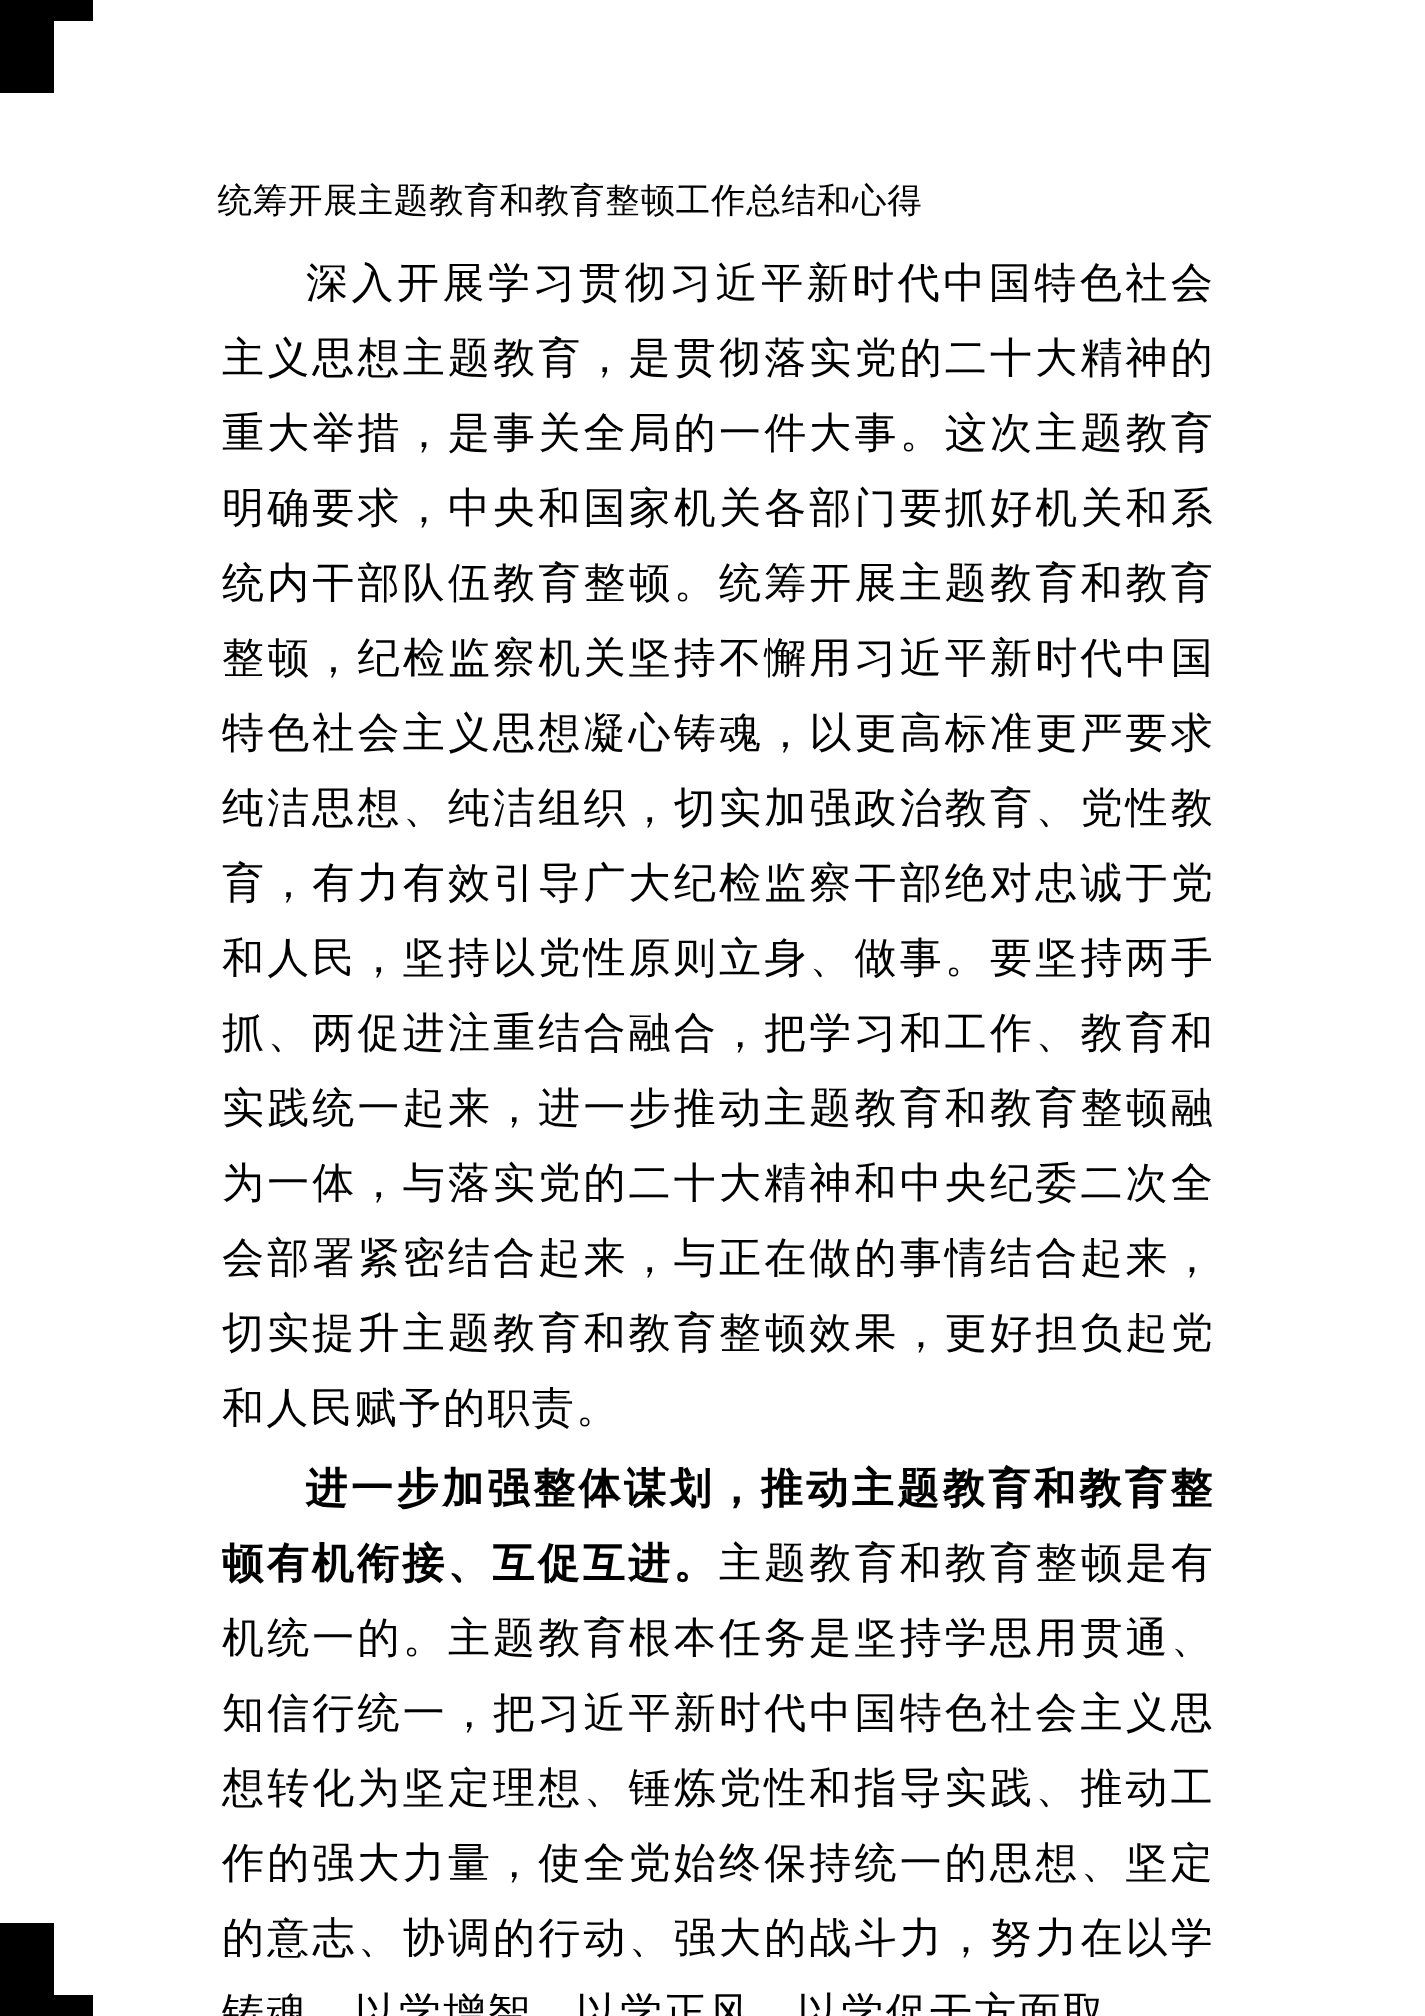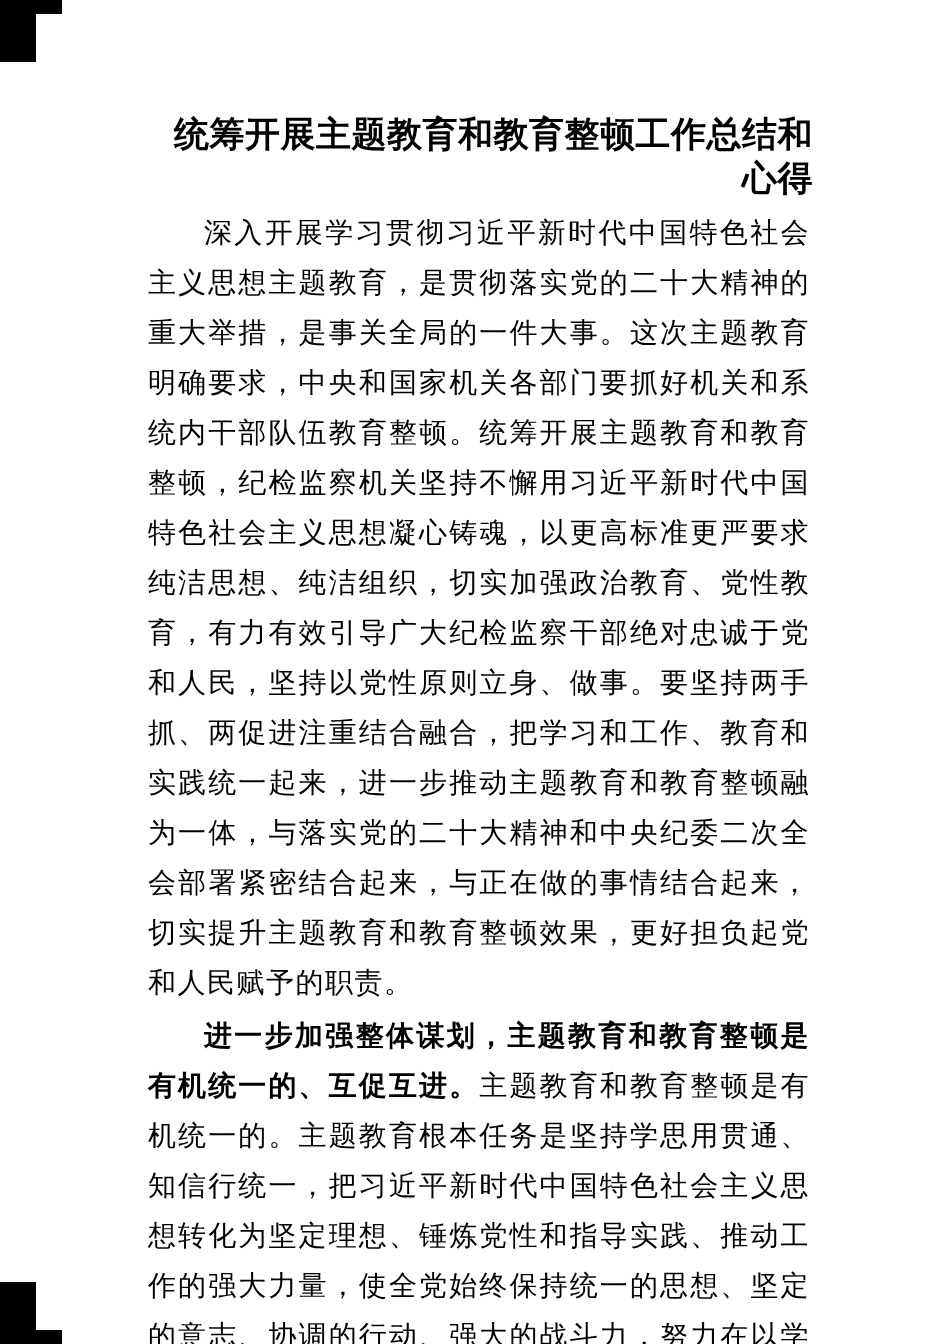--- a/index.html
+++ b/index.html
@@ -51,23 +51,23 @@
     background: #000000;
   }
   .content {
     position: absolute;
     left: 145px;
     top: 112px;
     width: 668px;
   }
   .doc-title {
     margin: 0 0 8px 0;
-    font-size: 35px;
-    font-weight: bold;
-    text-align: right;
+    font-size: 23px;
+    font-weight: normal;
+    text-align: left;
     line-height: 44px;
     letter-spacing: 0.5px;
   }
   .doc-paragraph {
     margin: 3px;
     font-size: 28px;
     line-height: 50px;
     text-align: justify;
     text-justify: inter-character;
     text-indent: 2em;
@@ -85,17 +85,17 @@
 
   <div class="corner-mark top-left"></div>
   <div class="corner-mark bottom-left"></div>
 
   <div class="content">
 
     <h1 class="doc-title">统筹开展主题教育和教育整顿工作总结和心得</h1>
 
     <p class="doc-paragraph"><span>深入开展学习贯彻习近平新时代中国特色社会主义思想主题教育，是贯彻落实党的二十大精神的重大举措，是事关全局的一件大事。这次主题教育明确要求，中央和国家机关各部门要抓好机关和系统内干部队伍教育整顿。统筹开展主题教育和教育整顿，纪检监察机关坚持不懈用习近平新时代中国特色社会主义思想凝心铸魂，以更高标准更严要求纯洁思想、纯洁组织，切实加强政治教育、党性教育，有力有效引导广大纪检监察干部绝对忠诚于党和人民，坚持以党性原则立身、做事。要坚持两手抓、两促进注重结合融合，把学习和工作、教育和实践统一起来，进一步推动主题教育和教育整顿融为一体，与落实党的二十大精神和中央纪委二次全会部署紧密结合起来，与正在做的事情结合起来，切实提升主题教育和教育整顿效果，更好担负起党和人民赋予的职责。</span></p>
 
-    <p class="doc-paragraph"><span class="lead-bold">进一步加强整体谋划，主题教育和教育整顿是有机统一的、互促互进。</span><span>主题教育和教育整顿是有机统一的。主题教育根本任务是坚持学思用贯通、知信行统一，把习近平新时代中国特色社会主义思想转化为坚定理想、锤炼党性和指导实践、推动工作的强大力量，使全党始终保持统一的思想、坚定的意志、协调的行动、强大的战斗力，努力在以学铸魂、以学增智、以学正风、以学促干方面取</span></p>
+    <p class="doc-paragraph"><span class="lead-bold">进一步加强整体谋划，推动主题教育和教育整顿有机衔接、互促互进。</span><span>主题教育和教育整顿是有机统一的。主题教育根本任务是坚持学思用贯通、知信行统一，把习近平新时代中国特色社会主义思想转化为坚定理想、锤炼党性和指导实践、推动工作的强大力量，使全党始终保持统一的思想、坚定的意志、协调的行动、强大的战斗力，努力在以学铸魂、以学增智、以学正风、以学促干方面取</span></p>
 
   </div>
 
 </div>
 
 </body></html>

